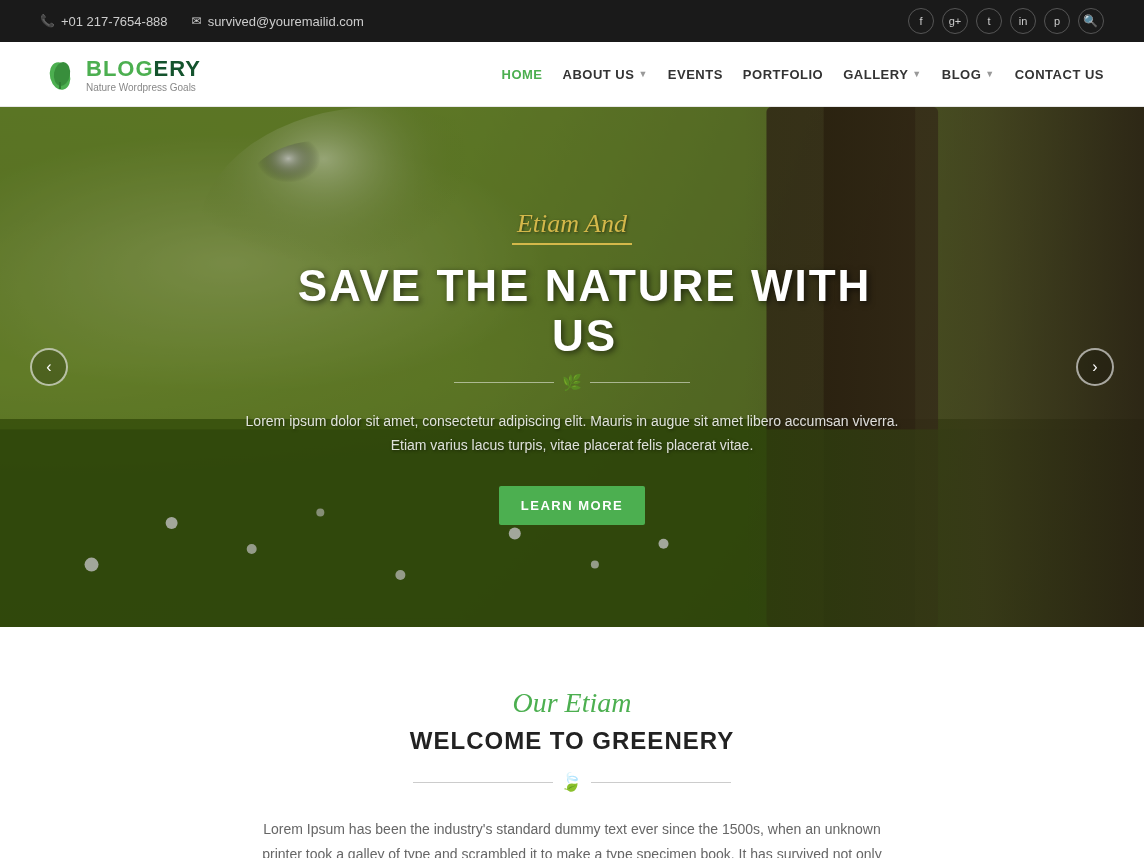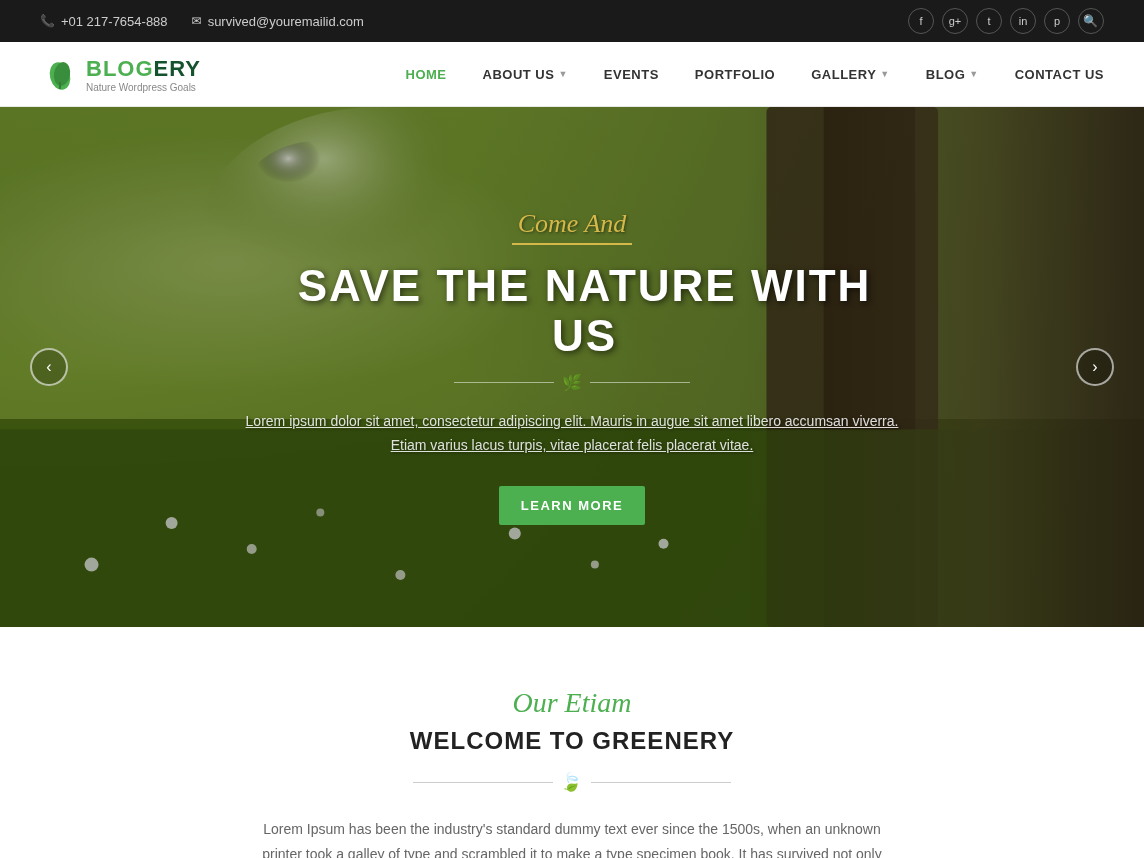--- a/index.html
+++ b/index.html
@@ -47,21 +47,21 @@
     }
     .logo { display: flex; align-items: center; gap: 6px; }
     .logo-icon {
       width: 40px; height: 40px;
       position: relative;
     }
     .logo-text-wrap { display: flex; flex-direction: column; }
     .logo-title { font-size: 22px; font-weight: bold; color: #333; letter-spacing: 1px; }
     .logo-title span { color: #4caf50; }
     .logo-subtitle { font-size: 10px; color: #888; }
-    .nav-menu { display: flex; gap: 36px; align-items: center; }
+    .nav-menu { display: flex; gap: 20px; align-items: center; }
     .nav-item {
       font-size: 13px; font-weight: 600; text-transform: uppercase;
       color: #333; cursor: pointer; letter-spacing: 0.5px;
       display: flex; align-items: center; gap: 4px;
     }
     .nav-item.active { color: #4caf50; }
     .nav-dropdown { font-size: 9px; color: #999; }
 
     
     .hero {
@@ -152,21 +152,20 @@
       width: 100px; height: 1px; background: rgba(255,255,255,0.5);
     }
     .hero-divider-icon { color: rgba(255,255,255,0.7); font-size: 16px; }
     .hero-desc {
       color: rgba(255,255,255,0.85);
       font-size: 14px;
       line-height: 1.7;
       margin-bottom: 28px;
       text-shadow: 1px 1px 3px rgba(0,0,0,0.5);
       max-width: 680px;
-      text-decoration: underline;
     }
     .hero-btn {
       background: #4caf50;
       color: #fff;
       padding: 12px 22px;
       font-size: 13px;
       font-weight: 700;
       text-transform: uppercase;
       letter-spacing: 1.5px;
       border: none; cursor: pointer;
@@ -316,21 +315,21 @@
 
       <rect width="100%" height="100%" fill="rgba(0,0,0,0.25)"></rect>
     </svg>
   </div>
 
   <div class="slider-arrow left">
     <span>‹</span>
   </div>
 
   <div class="hero-content">
-    <div class="hero-subtitle">Come And</div>
+    <div class="hero-subtitle">Etiam And</div>
     <h1 class="hero-title">SAVE THE NATURE WITH US</h1>
     <div class="hero-divider">
       <div class="hero-divider-line"></div>
       <div class="hero-divider-icon">🌿</div>
       <div class="hero-divider-line"></div>
     </div>
     <p class="hero-desc">Lorem ipsum dolor sit amet, consectetur adipiscing elit. Mauris in augue sit amet libero accumsan viverra. Etiam varius lacus turpis, vitae placerat felis placerat vitae.</p>
     <button class="hero-btn">LEARN MORE</button>
   </div>
 

